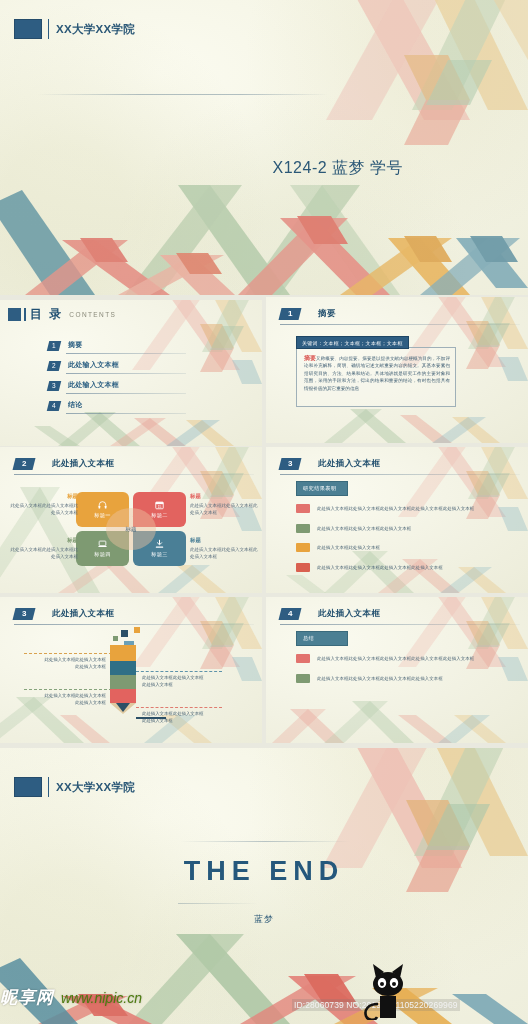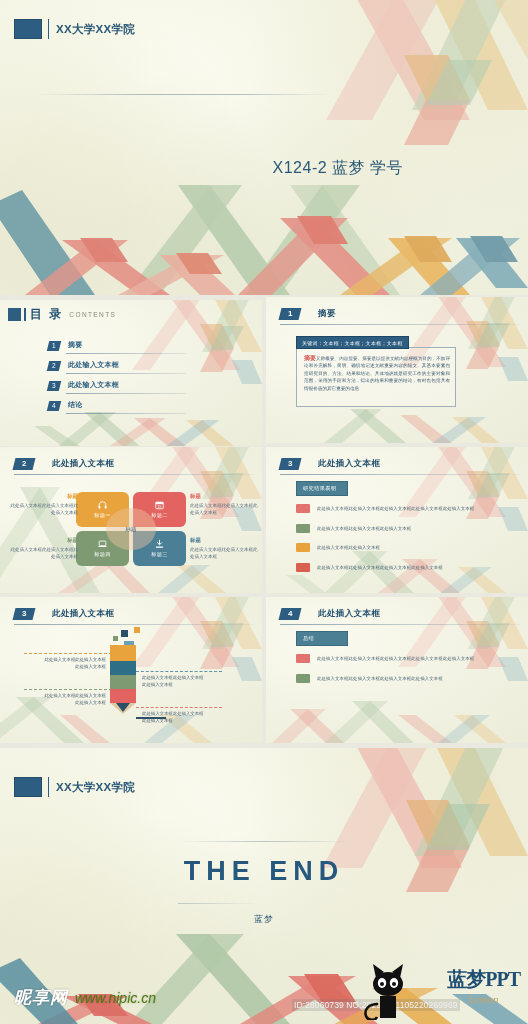--- a/index.html
+++ b/index.html
@@ -131,21 +131,21 @@
   .end-rule-top { position:absolute; left:180px; top:93px; width:170px; height:1px;
      background:linear-gradient(to right, rgba(90,120,140,0), rgba(90,120,140,.4), rgba(90,120,140,0)); z-index:6;}
   .end-rule-bot { position:absolute; left:178px; top:155px; width:80px; height:1px;
      background:linear-gradient(to right, rgba(90,120,140,.35), rgba(90,120,140,0)); z-index:6;}
   .end-title { position:absolute; left:0; top:108px; width:528px; text-align:center; z-index:6;
      font-size:27px; font-weight:bold; color:#25587c; letter-spacing:6px; }
   .end-sub { position:absolute; left:0; top:165px; width:528px; text-align:center; z-index:6;
      font-size:9px; color:#2b5877; letter-spacing:1px; }
 
   
-  .wm-left { position:absolute; left:14px; top:986px; z-index:30; display:flex; align-items:baseline; }
+  .wm-left { position:absolute; left:0; top:986px; z-index:30; display:flex; align-items:baseline; }
   .wm-cn { font-size:17px; font-weight:bold; color:#fff; letter-spacing:1px;
       text-shadow:0 0 2px rgba(0,0,0,.35); font-style:italic; }
   .wm-url { font-size:14px; color:#4d7c0f; margin-left:7px; font-style:italic;
       text-shadow:0 0 2px rgba(0,0,0,.3); }
   .wm-id { position:absolute; left:292px; top:999px; z-index:30;
       font-size:8.5px; color:#f2f2f2; letter-spacing:.1px; background:rgba(120,120,120,.22); padding:1px 2px;}
   .brand { position:absolute; right:8px; top:966px; z-index:30; }
   .brand-txt { font-size:20px; font-weight:bold; color:#1f4f72; letter-spacing:-1px; font-family:"Liberation Serif", serif;}
   .brand-sub { font-size:11px; color:#c9a36a; font-family:"Liberation Serif", serif; font-style:italic; text-align:center;}
   .cat { position:absolute; right:112px; top:958px; z-index:31; width:56px; height:62px; }
@@ -583,18 +583,14 @@
     <path d="M40 20 L43 6 L32 14 Z" fill="#111"></path>
     <ellipse cx="28" cy="26" rx="15" ry="12" fill="#111"></ellipse>
     <ellipse cx="22" cy="25" rx="4.2" ry="5" fill="#fff"></ellipse>
     <ellipse cx="34" cy="25" rx="4.2" ry="5" fill="#fff"></ellipse>
     <circle cx="22" cy="26" r="2" fill="#111"></circle>
     <circle cx="34" cy="26" r="2" fill="#111"></circle>
     <path d="M20 38 h16 v22 h-16 z" fill="#111"></path>
     <path d="M18 46 c-10 0 -14 6 -12 12 c2 5 9 5 11 1" fill="none" stroke="#111" stroke-width="2.6"></path>
   </svg>
 
-  <div class="brand">
-    <div class="brand-txt">蓝梦PPT</div>
-    <div class="brand-sub">Lemon</div>
-  </div>
 
 </div>
 
 </body></html>

